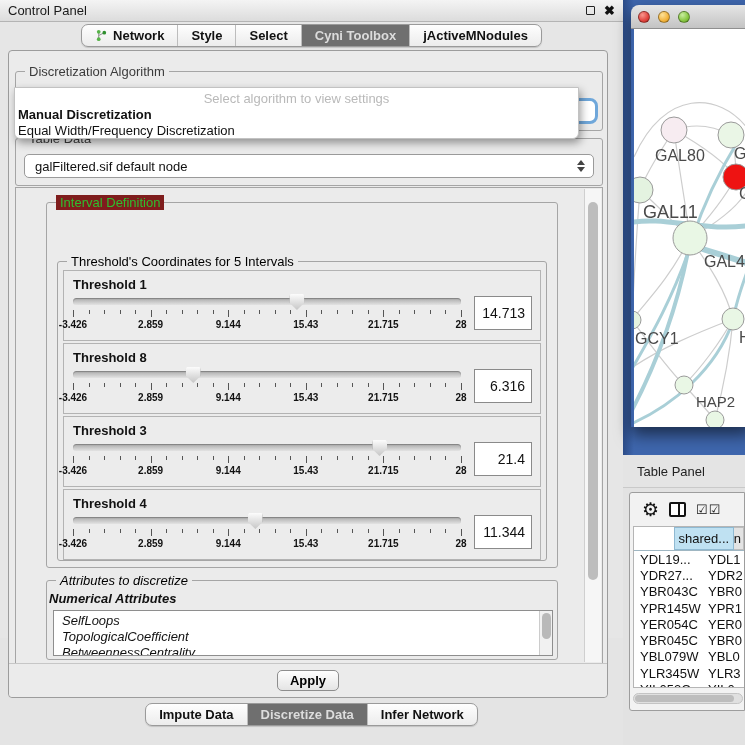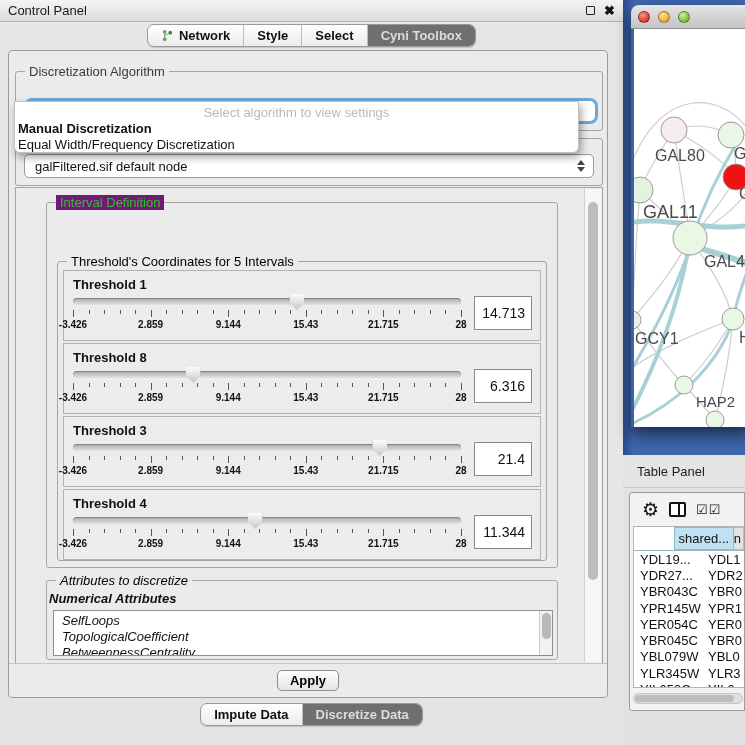--- a/index.html
+++ b/index.html
@@ -32,41 +32,41 @@
   
   .group { position:absolute; border:1px solid #a5a5a5; border-radius:3px; }
   .group-title { position:absolute; top:-8px; left:9px; background:#ebebeb; padding:0 4px; font-size:13px; line-height:15px; }
   .t-dark { color:#3b3b3b; } .t-green { color:#2fbf2f; } .t-blue { color:#000000; }
 
   .g-disc { left:6px; top:20px; width:588px; height:60px; }
   .combo-focus { position:absolute; left:8px; top:26px; width:574px; height:26px;
     border:3px solid #6fa7da; border-radius:8px; background:#fff; }
 
   
-  .popup { position:absolute; left:5px; top:50px; width:565px; height:52px; background:#fff;
+  .popup { position:absolute; left:5px; top:36px; width:565px; height:52px; background:#fff;
     border:1px solid #c2c2c2; border-radius:0 0 6px 6px; box-shadow:2px 4px 9px rgba(0,0,0,.38); z-index:30; }
   .popup-placeholder { text-align:center; color:#b9b9b9; font-size:13px; padding-top:3px; }
   .popup-item { font-size:13px; padding:1px 0 0 3px; }
   .popup-item.bold { font-weight:bold; }
 
   .g-table { left:6px; top:87px; width:588px; height:48px; }
   .combo { position:absolute; left:8px; top:15px; width:570px; height:24px; background:#fff;
     border:1px solid #9a9a9a; border-radius:5px; display:flex; align-items:center; padding:0 22px 0 10px; }
   .combo-arrows, .spin-arrows { position:absolute; right:8px; top:50%; transform:translateY(-50%);
     display:flex; flex-direction:column; gap:2px; }
   .arr-up { width:0; height:0; border-left:4px solid transparent; border-right:4px solid transparent; border-bottom:5px solid #444; }
   .arr-dn { width:0; height:0; border-left:4px solid transparent; border-right:4px solid transparent; border-top:5px solid #444; }
 
   .content-area { position:absolute; left:6px; top:136px; width:588px; height:477px;
     border:1px solid #a5a5a5; background:#ebebeb; }
   .vscroll { position:absolute; right:1px; top:1px; width:17px; height:473px; background:#f6f6f6; border-left:1px solid #cfcfcf; }
   .vscroll .thumb { position:absolute; left:3px; top:13px; width:10px; height:378px; background:#bdbdbd; border-radius:6px; }
 
   .g-interval { left:30px; top:14px; width:512px; height:366px; }
-  .g-interval .group-title { background:#701a75; }
+  .g-interval .group-title { background:#7f1d1d; }
   .num-row { position:absolute; left:0; top:14px; width:100%; display:flex; align-items:center; }
   .num-label { font-weight:bold; margin-left:33px; }
   .spinner { position:relative; margin-left:13px; width:253px; height:22px; background:#fff;
     border:1px solid #9a9a9a; border-radius:4px; display:flex; align-items:center; padding:0 20px 0 9px; }
 
   .g-thresh { left:10px; top:58px; width:490px; height:300px; }
   .th-panel { position:absolute; left:5px; width:478px; height:71px; background:#ececec; border:1px solid #b3b3b3; }
   .th-title { font-weight:bold; font-size:13px; padding:6px 0 0 9px; }
   .th-body { display:flex; align-items:center; padding:0 8px 0 9px; margin-top:2px; }
   .slider { position:relative; flex:1; height:38px; margin-right:13px; }
@@ -159,20 +159,23 @@
         <span>Network</span>
       </span>
       <span class="tab">
           <span>Style</span>
         </span>
       <span class="tab">
           <span>Select</span>
         </span>
       <span class="tab selected">
           <span>Cyni Toolbox</span>
+        </span>
+      <span class="tab">
+          <span>jActiveMNodules</span>
         </span>
     </div>
   </div>
 
   <div class="cp-main">
 
     <div class="group g-disc">
       <span class="group-title t-dark">Discretization Algorithm</span>
       <div class="combo-focus"></div>
     </div>
@@ -397,20 +400,23 @@
     </div>
   </div>
 
   <div class="bottom-tabbar">
     <div class="tabgroup">
       <span class="tab">
           <span>Impute Data</span>
         </span>
       <span class="tab selected">
           <span>Discretize Data</span>
+        </span>
+      <span class="tab">
+          <span>Infer Network</span>
         </span>
     </div>
   </div>
 </div>
 
 <div class="right-pane">
   <div class="desktop">
     <div class="net-window">
       <div class="net-titlebar">
         <span class="light red"></span>

